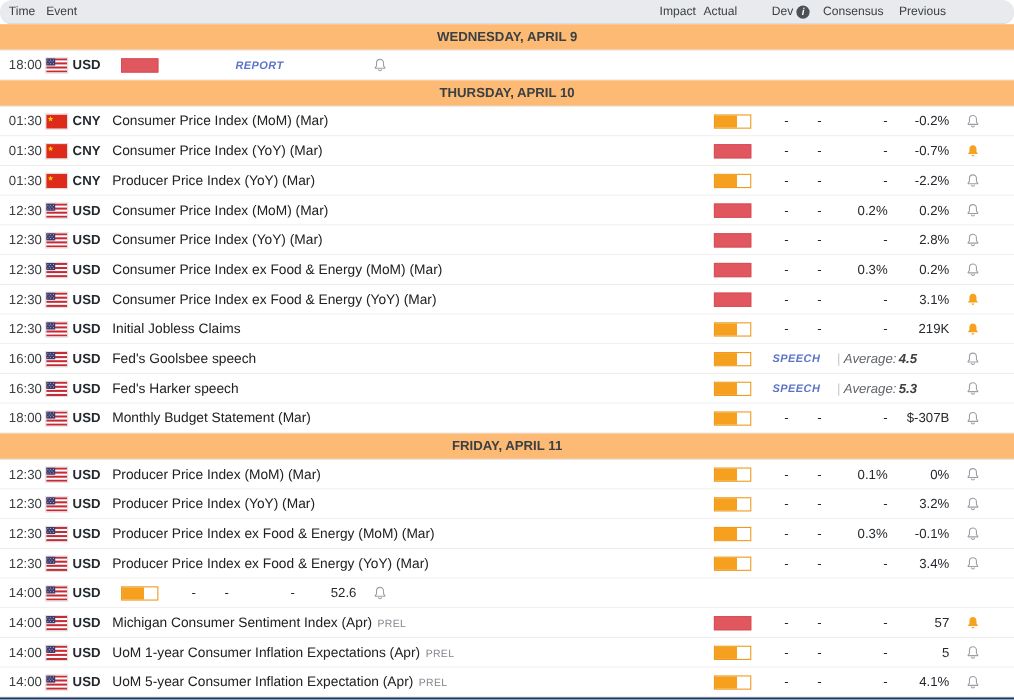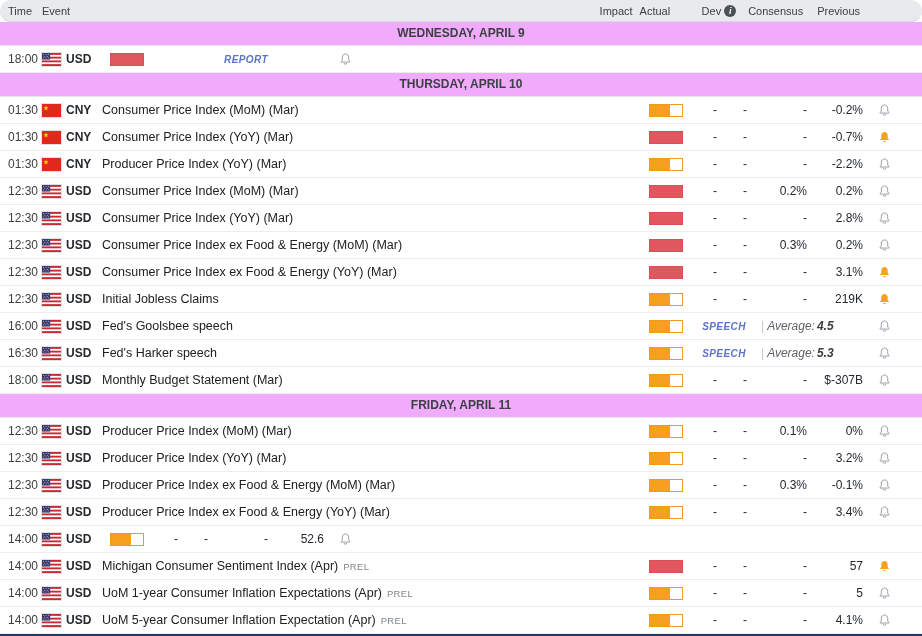--- a/index.html
+++ b/index.html
@@ -27,38 +27,38 @@
   .h-impact{flex:0 0 48px;padding-left:8px;box-sizing:border-box;}
   .h-actual{flex:0 0 34px;}
   .h-dev{flex:0 0 30px;display:flex;align-items:center;gap:3px;padding-left:28px;}
   .h-cons{flex:0 0 54px;padding-left:12px;box-sizing:border-box;}
   .h-prev{flex:0 0 56px;padding-left:14px;box-sizing:border-box;}
   .h-bell{flex:0 0 42px;}
   .info-ic{display:inline-flex;width:12px;height:12px;border-radius:50%;background:#4c5157;color:#fff;
     font-size:9px;font-style:italic;font-weight:bold;align-items:center;justify-content:center;cursor:pointer;}
 
   
-  .date-row{height:23px;line-height:23px;background:#f0abfc;border-bottom:1px solid #e3e5e8;
+  .date-row{height:23px;line-height:23px;background:#fdba74;border-bottom:1px solid #e3e5e8;
     text-align:center;font-size:12px;font-weight:bold;color:#3c4043;}
 
   
   .cal-row{display:flex;align-items:center;height:27px;box-sizing:border-box;border-bottom:1px solid #ededee;
     padding:0 17px 0 8px;font-size:12px;background:#fff;cursor:pointer;}
   .c-time{color:#3c4043;}
   .c-event{font-size:12.5px;color:#202124;}
   .prel{font-size:9.5px;color:#80868b;margin-left:5px;letter-spacing:.3px;}
 
   .c-flag svg{display:block;box-shadow:0 0 0 1px rgba(0,0,0,.12);}
 
   .bar{display:inline-block;width:34px;height:13px;margin-left:8px;box-sizing:border-box;}
   .bar.high{background:#e0575f;border:1px solid #d94f58;}
   .bar.medium{background:linear-gradient(to right,#f5a01f 0 62%,#ffffff 62%);border:1px solid #ee9b1d;}
 
   .report-link,.c-speech{color:#5b74c8;font-style:italic;font-size:10px;font-weight:bold;letter-spacing:.4px;}
-  .link-cell{text-align:right;}
+  .link-cell{text-align:left;}
   .c-speech{width:64px;flex:0 0 64px;text-align:center;padding-left:6px;box-sizing:border-box;cursor:pointer;}
   .c-average{width:110px;flex:0 0 110px;text-align:left;padding-left:8px;box-sizing:border-box;white-space:nowrap;}
   .c-average .pipe{color:#c4c8cd;margin-right:3px;}
   .c-average .avg-lb{color:#5f6368;font-style:italic;}
   .c-average .avg-v{color:#3c4043;font-weight:bold;font-style:italic;margin-left:2px;}
 
   .bottom-bar{height:6px;background:#1e3a66;}
 </style>
 </head>
 <body>

